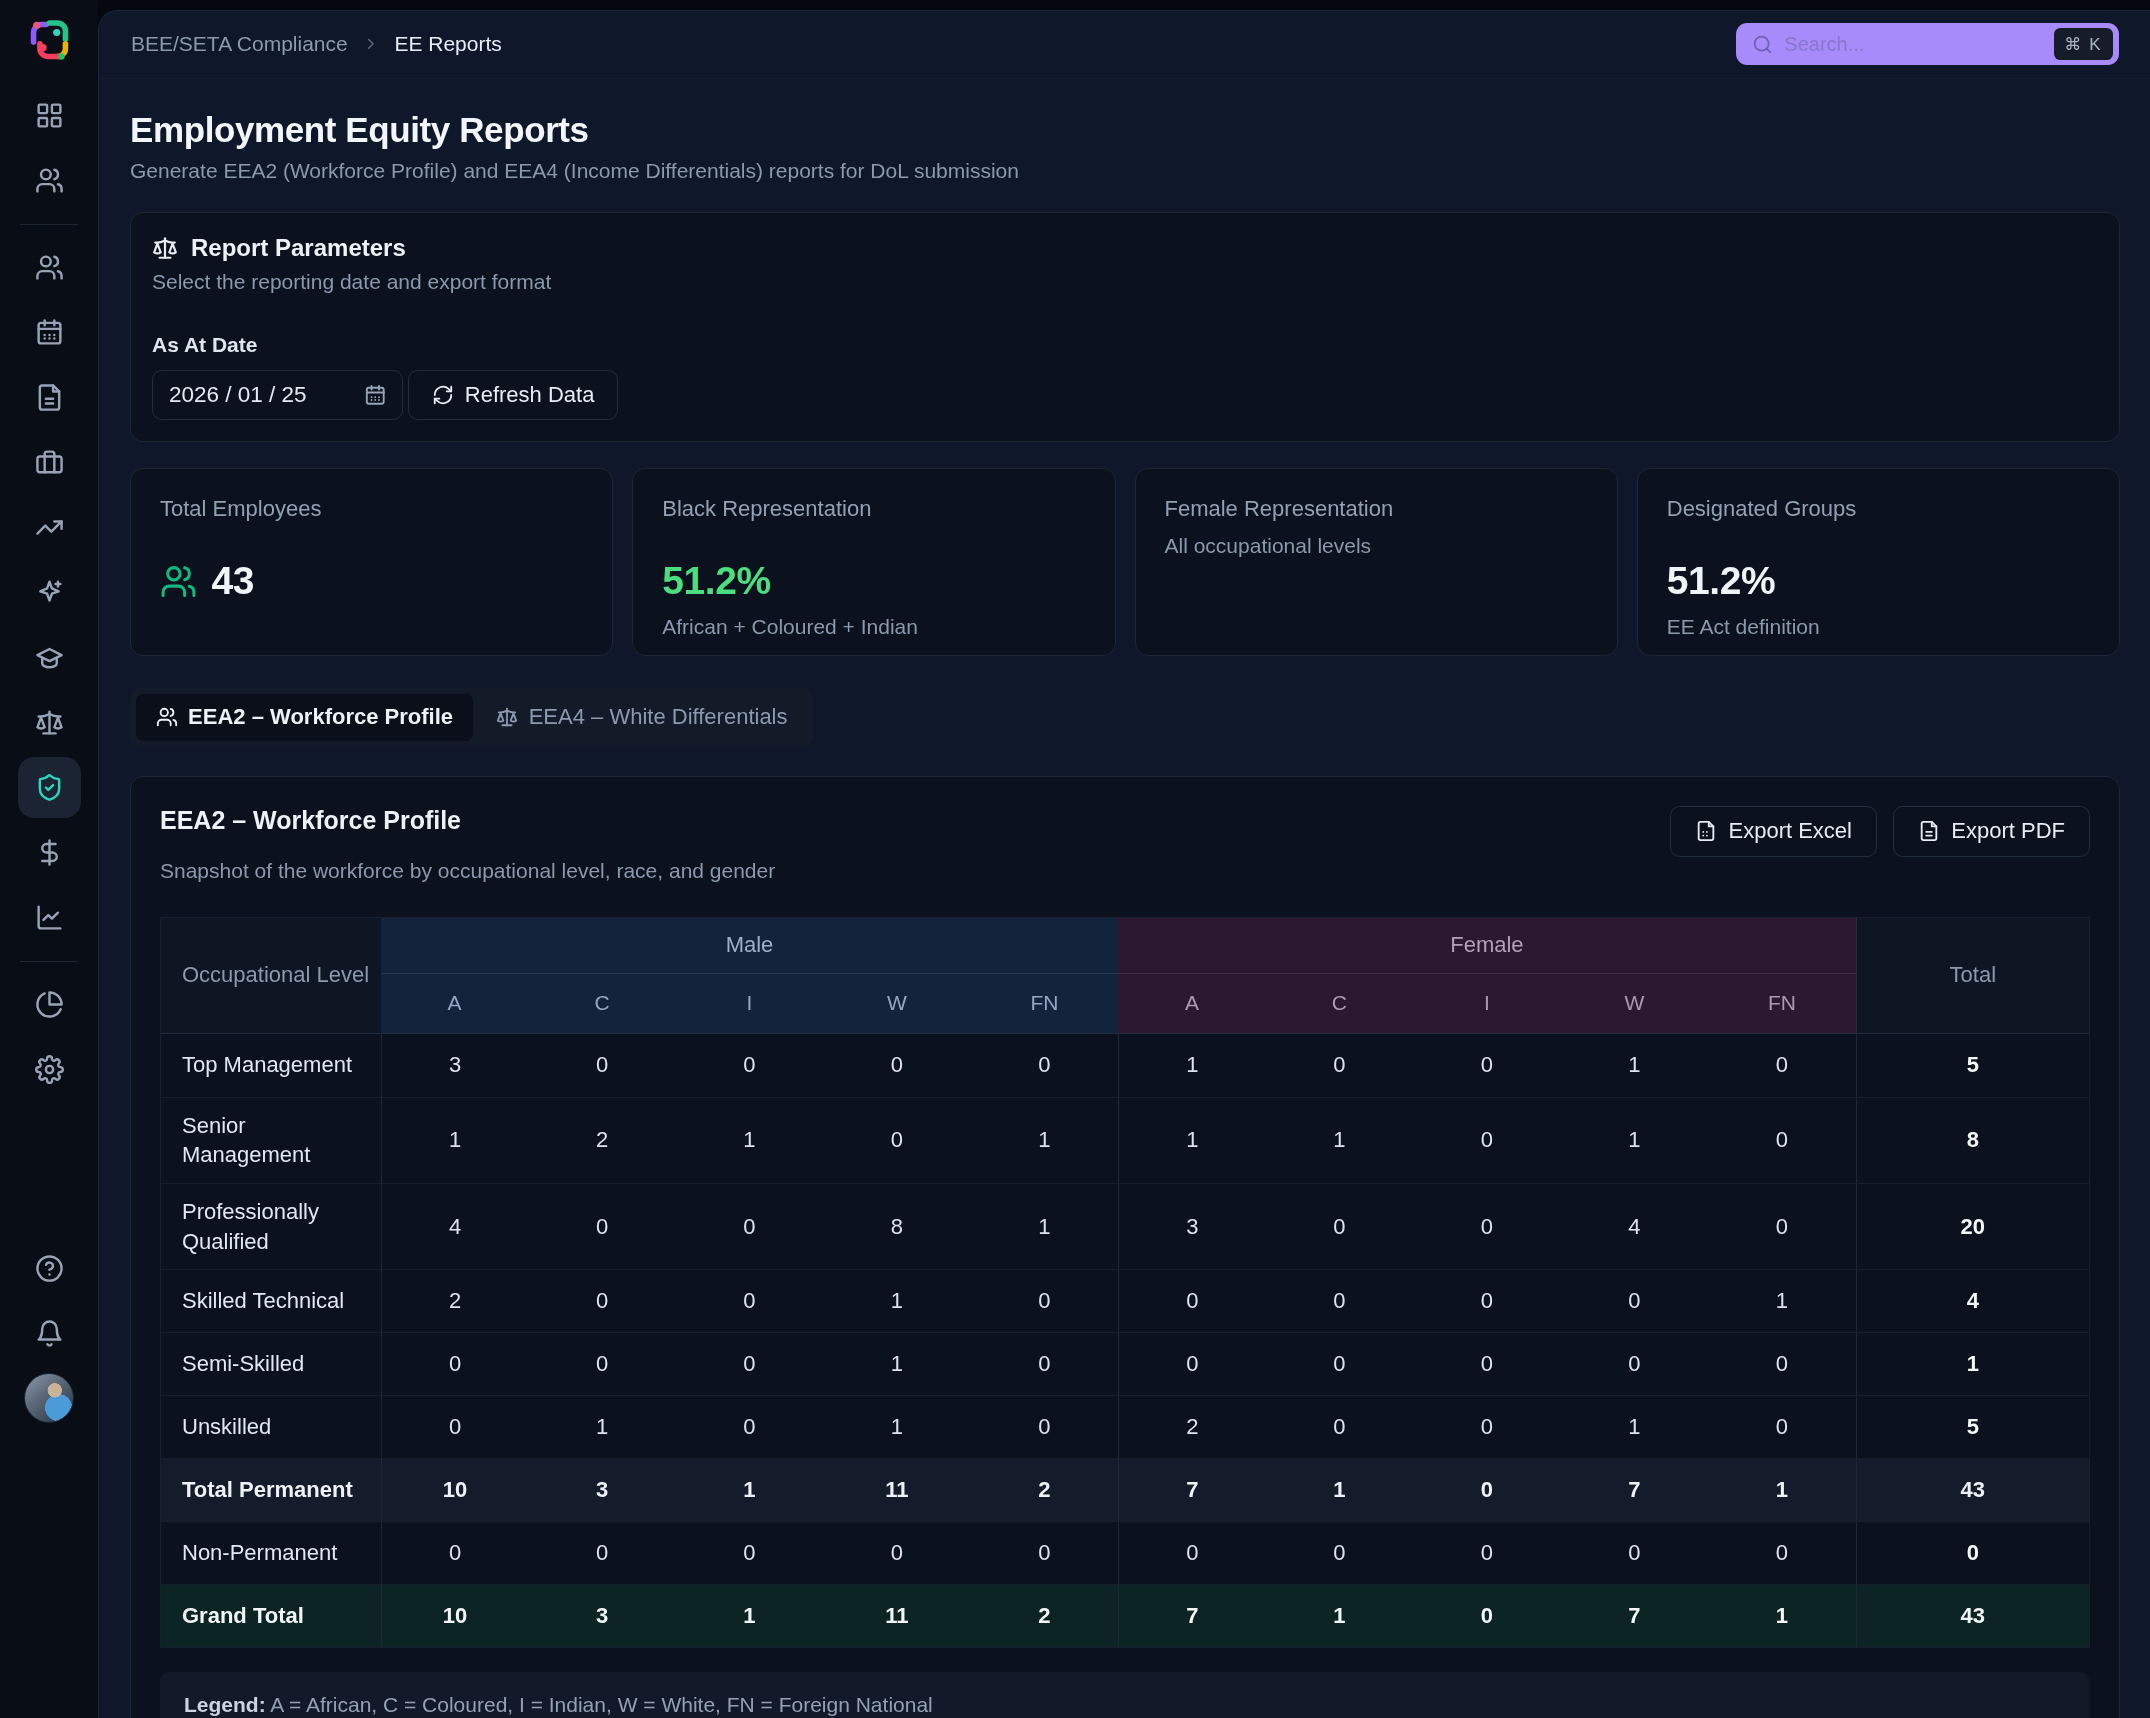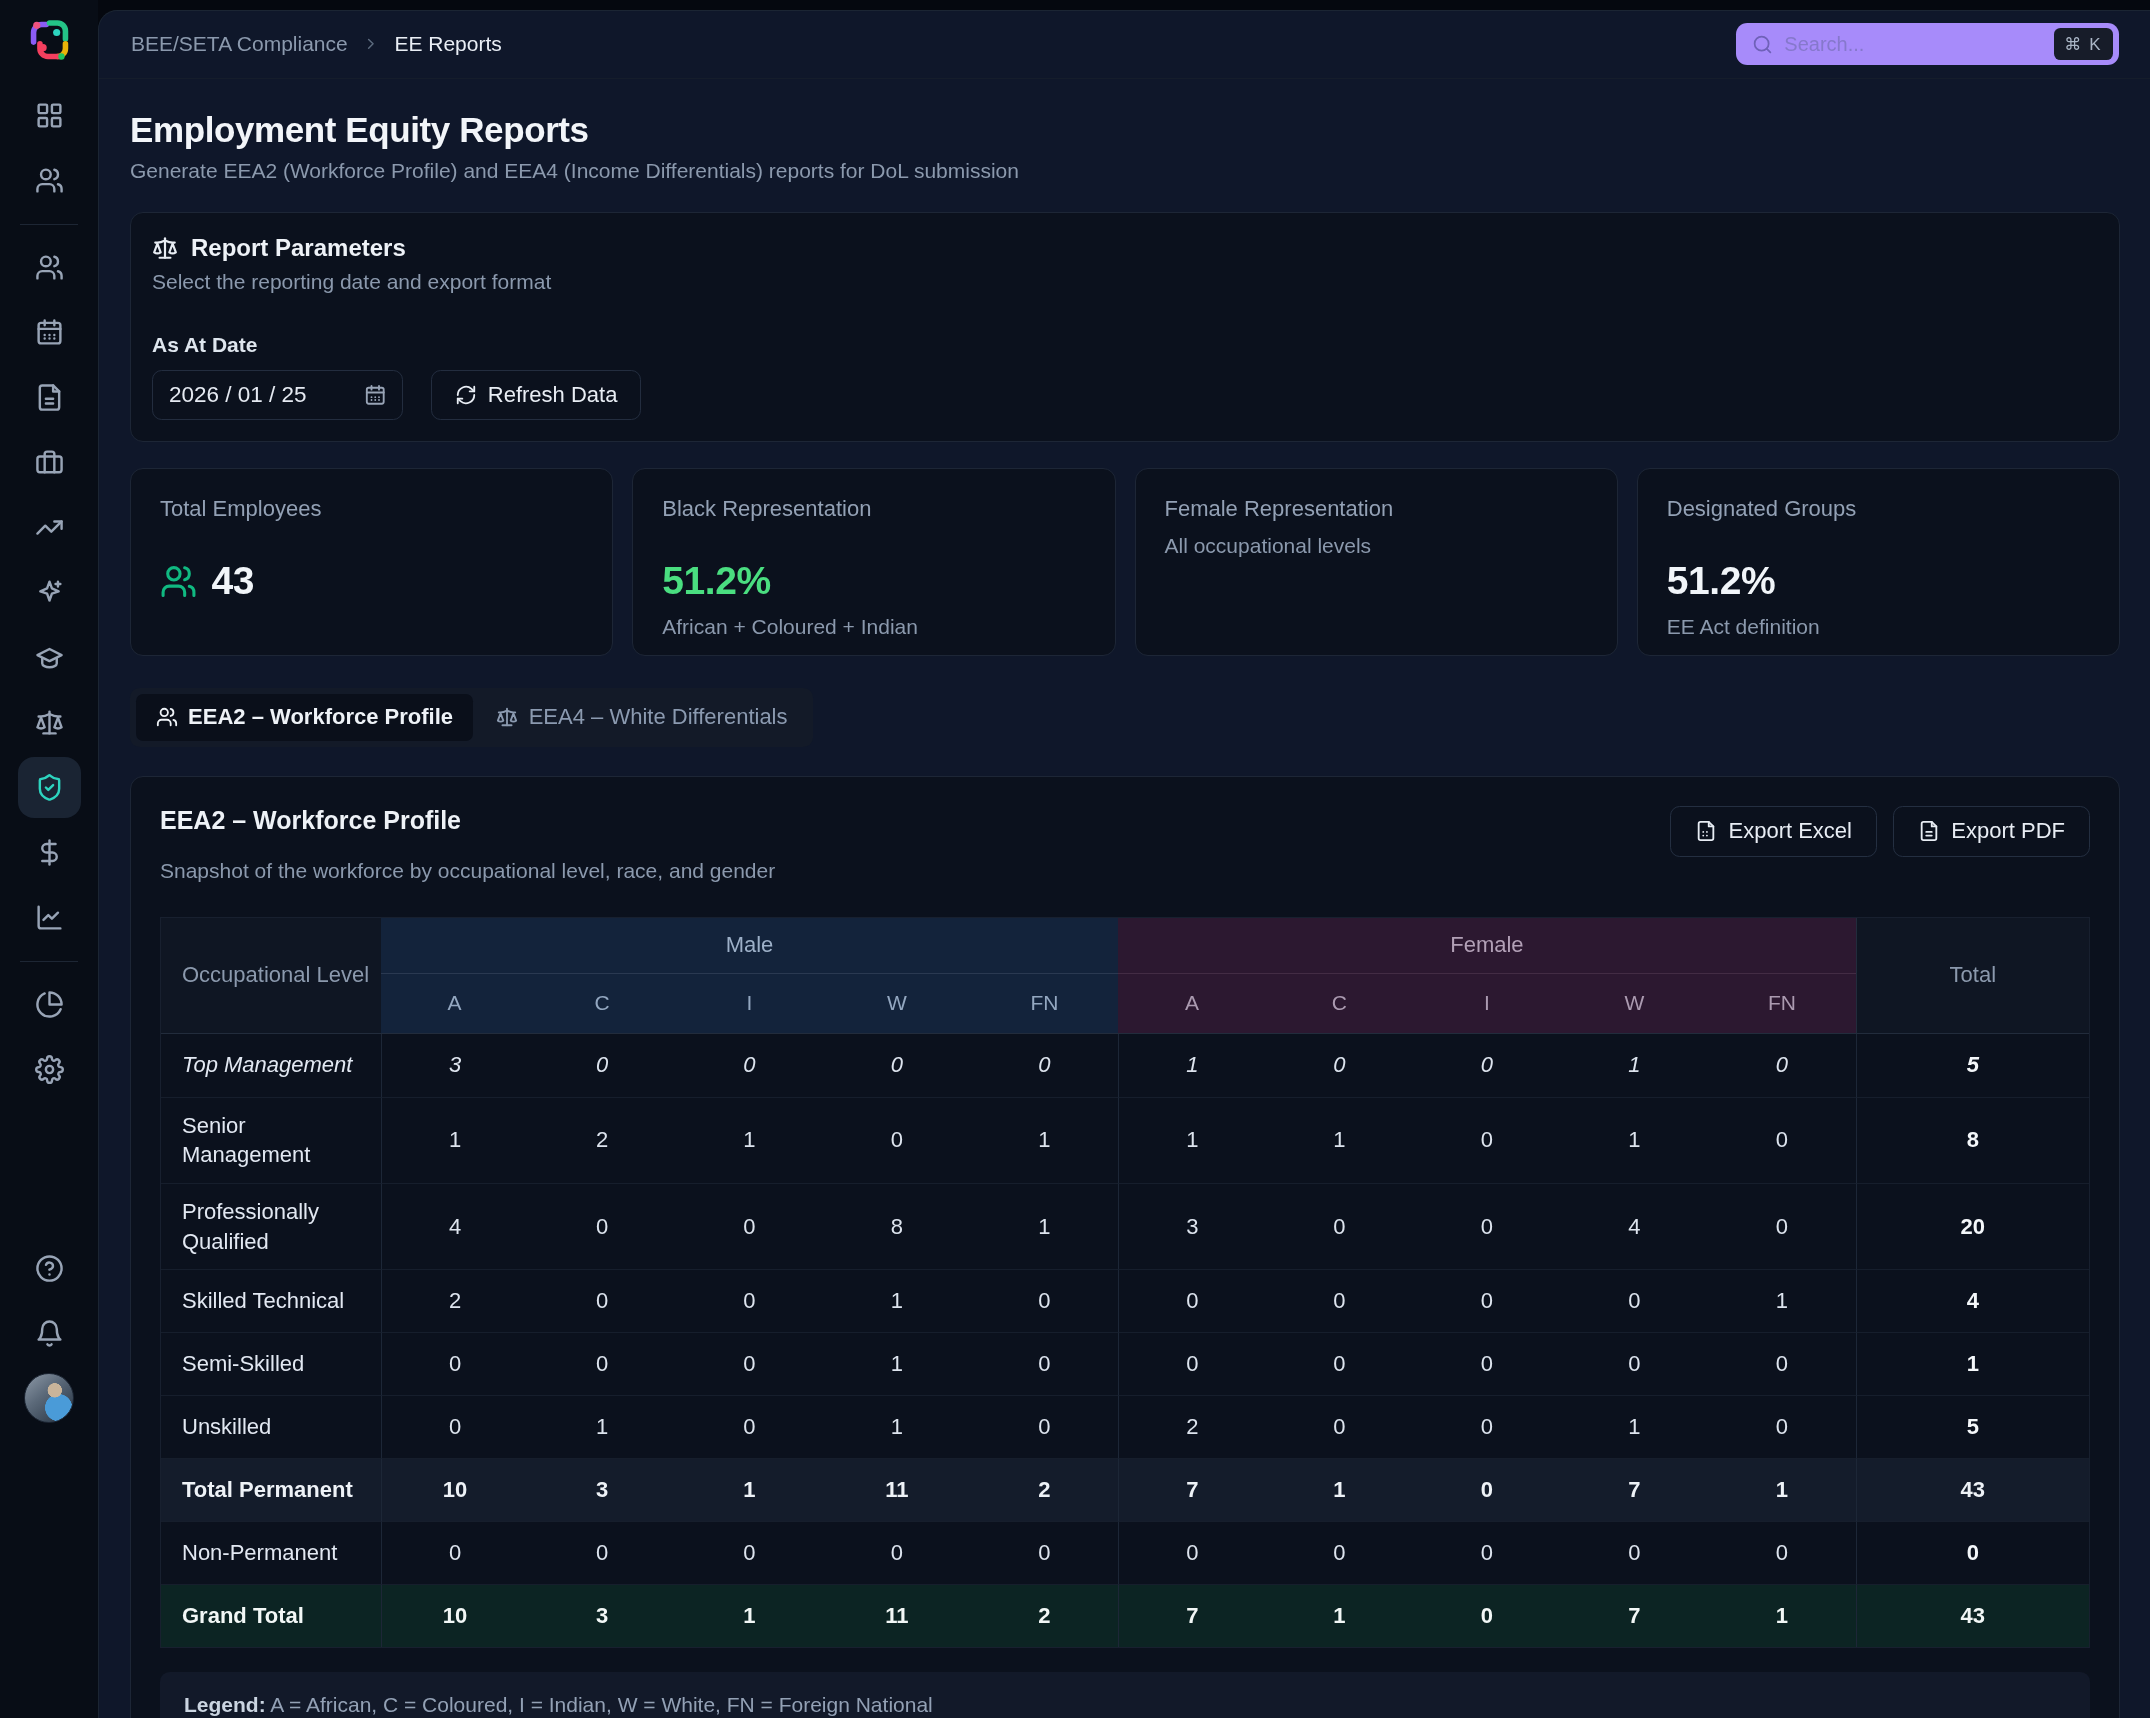--- a/index.html
+++ b/index.html
@@ -47,21 +47,21 @@
   .page-sub { font-size:21px; color:#8b99ad; margin-top:9.7px; }
 
   .card { background:#0b111d; border:0.8px solid #1d2636; border-radius:13px; }
 
   
   .params { margin-top:29px; padding:21px; }
   .params-title { display:flex; align-items:center; gap:13px; font-size:24px; font-weight:600; color:#eef2f7; }
   .params-title svg { width:26px; height:26px; color:#e7ecf3; }
   .params-sub { font-size:21px; color:#8b99ad; margin-top:8px; }
   .field-label { margin-top:39px; font-size:21px; font-weight:600; color:#dfe6ee; }
-  .controls { display:flex; gap:28px; margin-top:13px; }
+  .controls { display:flex; gap:5px; margin-top:13px; }
   .date-input { width:251px; height:50px; border:0.8px solid #232d3f; border-radius:9.7px; display:flex;
     align-items:center; justify-content:space-between; padding:0 16px; font-size:22.5px; color:#e5eaf2; cursor:pointer; }
   .date-input svg { width:22.5px; height:22.5px; color:#98a4b6; }
   .btn { height:50px; border:0.8px solid #232d3f; border-radius:9.7px; display:flex; align-items:center;
     gap:11.3px; padding:0 22.5px; font-size:22px; font-weight:500; color:#e8edf4; background:transparent; cursor:pointer; }
   .btn svg { width:22px; height:22px; }
 
   
   .stats { margin-top:26px; display:grid; grid-template-columns:repeat(4,1fr); gap:19px; }
   .stat { padding:27px 29px; height:188px; }
@@ -93,21 +93,21 @@
   .th-level { background:#0f1623; color:#8b99ad; font-size:22px; text-align:left; padding-left:21px; }
   .th-total { background:#0f1623; color:#8b99ad; font-size:22px; text-align:center; border-left:0.8px solid #222c3c; }
   .th-male  { background:#13233b; color:#9db0c8; font-size:22px; height:56px; text-align:center;
     border-bottom:0.8px solid rgba(148,163,184,0.18); }
   .th-female{ background:#2c1830; color:#b2a0b6; font-size:22px; height:56px; text-align:center;
     border-bottom:0.8px solid rgba(200,160,190,0.15); }
   .th-sub-m { background:#13233b; color:#93a7c0; font-size:21px; height:60px; text-align:center; }
   .th-sub-f { background:#2c1830; color:#ab9ab0; font-size:21px; height:60px; text-align:center; }
   thead th { border-bottom:0.8px solid #222c3c; }
   .ee td { height:63px; font-size:22px; color:#dde4ee; text-align:center; border-top:0.8px solid #161e2c; }
-  .ee tbody tr:first-child td { border-top:none;font-style:italic; }
+  .ee tbody tr:first-child td { border-top:none; }
   td.td-label { text-align:left; padding:13px 16px 13px 21px; color:#e2e8f2; line-height:1.35; }
   td.sep { border-left:0.8px solid #1d2737; }
   td.td-total { font-weight:700; color:#f4f7fa; }
   tr.row-subtotal td { background:#141c2b; font-weight:600; color:#eef2f7; }
   tr.row-grandtotal td { background:#0c2423; font-weight:700; color:#f2f7f6; }
 
   .legend { margin-top:24px; background:#121929; border-radius:9.7px; padding:21px 24px; font-size:21px; color:#93a1b5; }
   .legend b { color:#cbd5e1; font-weight:700; }
 </style>
 </head>

